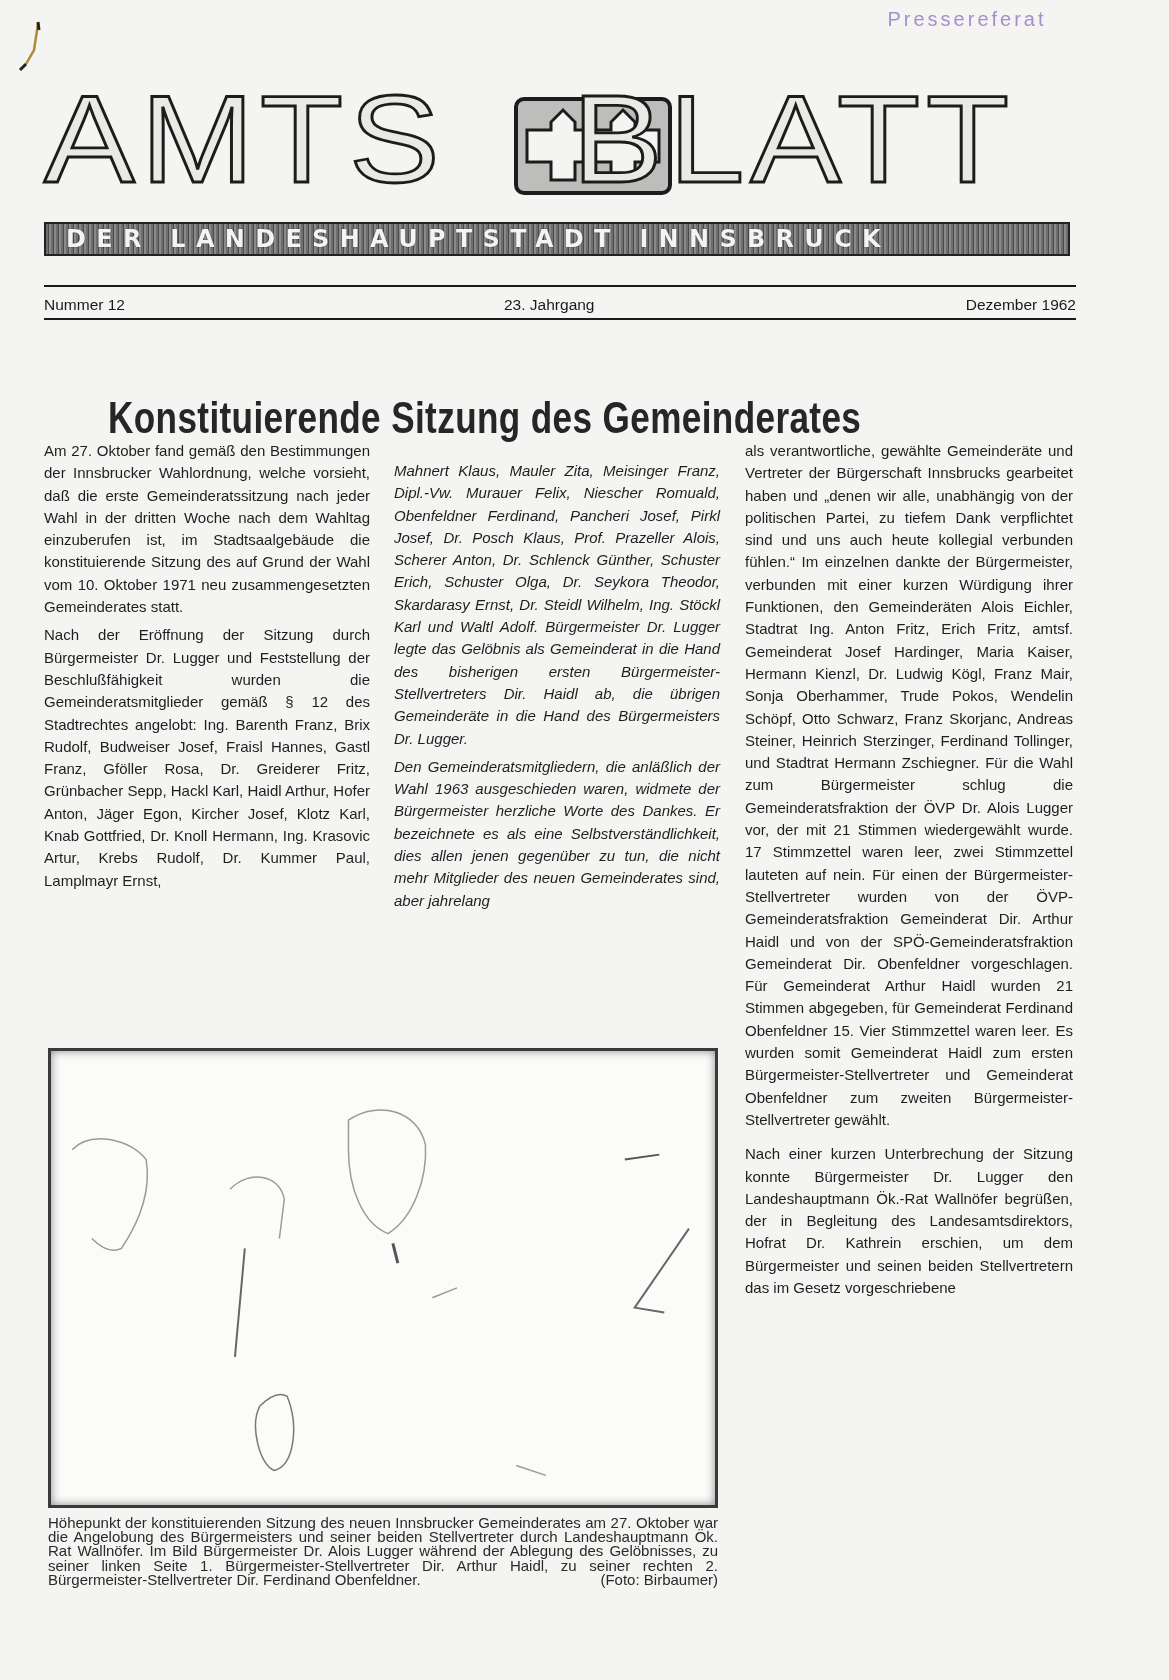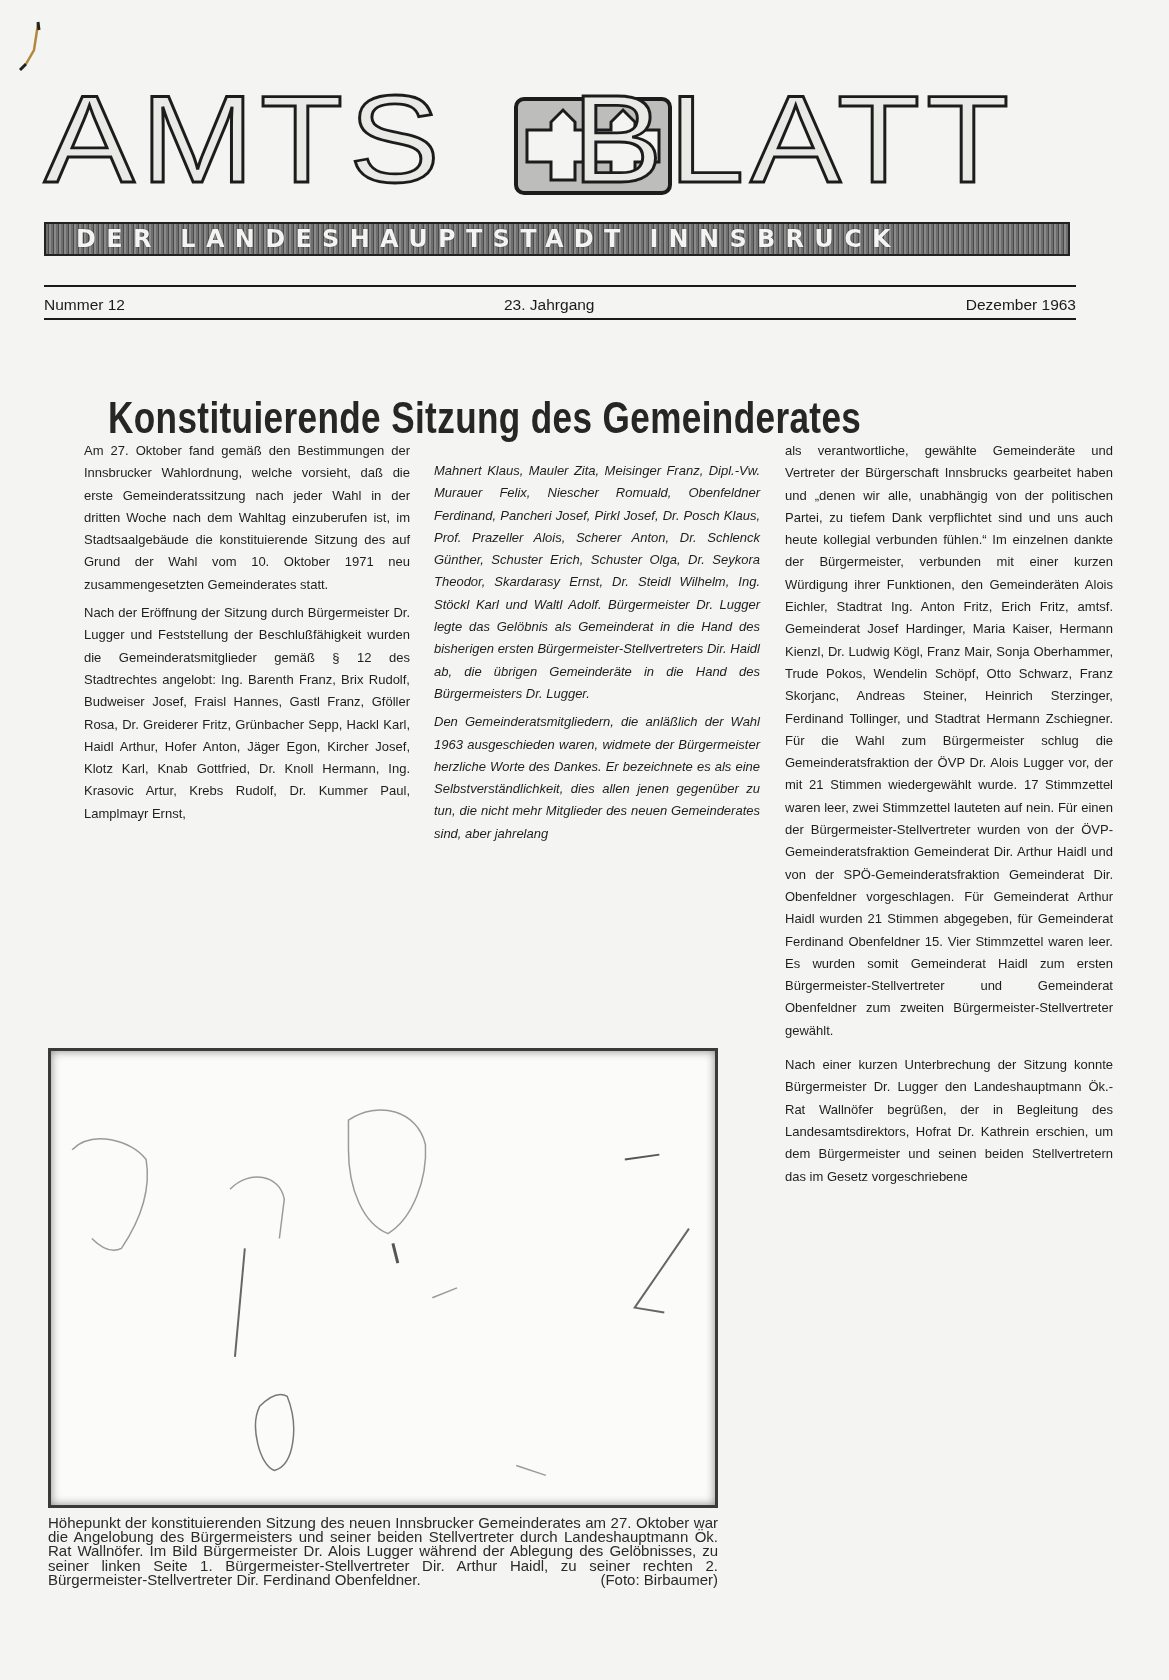--- a/index.html
+++ b/index.html
@@ -18,41 +18,41 @@
     font-size: 136px; line-height: 110px; font-weight: 400; color: #e9e9e6;
     -webkit-text-stroke: 3px #1c1c1c; letter-spacing: 6px; transform: scaleY(0.92); transform-origin: top left;
   }
   .mast-left { left: 0; }
   .mast-right { left: 528px; }
   .emblem { position: absolute; left: 469px; top: 8px; width: 160px; height: 100px; }
 
   .banner {
     position: absolute; left: 44px; top: 222px; width: 1026px; height: 34px;
     background: repeating-linear-gradient(90deg, #6e6e6e 0 2px, #4a4a4a 2px 3px, #8a8a8a 3px 5px);
-    border: 2px solid #222; box-sizing: border-box; display: flex; align-items: center; padding-left: 30px;
+    border: 2px solid #222; box-sizing: border-box; display: flex; align-items: center; padding-left: 20px;
   }
   .banner span {
     font-family: "DejaVu Sans", sans-serif; font-weight: bold; font-size: 24px; color: #f4f4f2;
     letter-spacing: 10.3px; white-space: nowrap; text-shadow: 0 0 1px #000;
   }
 
   .rule-top { position: absolute; left: 44px; top: 285px; width: 1032px; height: 2px; background: #1a1a1a; }
   .issue-row { position: absolute; left: 44px; top: 296px; width: 1032px; height: 20px; font-size: 15.5px; }
   .issue-row .num { position: absolute; left: 0; }
   .issue-row .jg { position: absolute; left: 460px; }
   .issue-row .date { position: absolute; right: 0; }
   .rule-bottom { position: absolute; left: 44px; top: 318px; width: 1032px; height: 2px; background: #1a1a1a; }
 
   .headline {
     position: absolute; left: 108px; top: 362px; width: 920px; text-align: left;
     font-family: "Liberation Sans", sans-serif; font-weight: bold; font-size: 45px; color: #262626;
     transform: scaleX(0.78); transform-origin: left top; white-space: nowrap; letter-spacing: 0.5px;
   }
 
-  .col { position: absolute; font-size: 13px; line-height: 22.3px; text-align: justify; color: #1e1e1e; margin-left: 40px; }
+  .col { position: absolute; font-size: 15px; line-height: 22.3px; text-align: justify; color: #1e1e1e; }
   .col p { margin: 0 0 6px 0; }
   .col1 { left: 44px; top: 440px; width: 326px; }
   .col2 { left: 394px; top: 460px; width: 326px; font-style: italic; }
   .col3 { left: 745px; top: 440px; width: 328px; }
   .col3 p.gap { margin-top: 12px; }
 
   .photo {
     position: absolute; left: 48px; top: 1048px; width: 670px; height: 460px;
     border: 3px solid #3a3a3a; box-sizing: border-box; background: #fbfbfa;
     box-shadow: inset 0 0 10px rgba(0,0,0,0.45);
@@ -64,40 +64,41 @@
 </head>
 <body>
 
 <svg class="pencil-mark" viewBox="0 0 40 60">
   <path d="M26 4 L22 30 L14 44" stroke="#b08a3a" stroke-width="2.5" fill="none"></path>
   <path d="M26 2 L27 10" stroke="#222" stroke-width="3"></path>
   <path d="M14 44 L8 50" stroke="#222" stroke-width="3"></path>
 </svg>
 
 <div class="stamp">
+  <div class="l2">Pressereferat</div>
 </div>
 
 <div class="masthead">
   <div class="mast-word mast-left">AMTS</div>
   <svg class="emblem" viewBox="0 0 160 100">
     <rect x="3" y="3" width="154" height="94" rx="8" fill="#bdbdbb" stroke="#1c1c1c" stroke-width="4"></rect>
     <path d="M14 34 H38 V26 L50 14 L62 26 V34 H98 V26 L110 14 L122 26 V34 H146 V66 H122 V84 H98 V66 H62 V84 H38 V66 H14 Z" fill="#f4f4f2" stroke="#1c1c1c" stroke-width="3"></path>
   </svg>
   <div class="mast-word mast-right">BLATT</div>
 </div>
 
 <div class="banner">
   <span>DER LANDESHAUPTSTADT INNSBRUCK</span>
 </div>
 
 <div class="rule-top"></div>
 <div class="issue-row">
   <span class="num">Nummer 12</span>
   <span class="jg">23. Jahrgang</span>
-  <span class="date">Dezember 1963</span>
+  <span class="date">Dezember 1962</span>
 </div>
 <div class="rule-bottom"></div>
 
 <h1 class="headline">Konstituierende Sitzung des Gemeinderates</h1>
 
 <div class="col col1">
   <p>Am 27. Oktober fand gemäß den Bestimmungen der Innsbrucker Wahlordnung, welche vorsieht, daß die erste Gemeinderatssitzung nach jeder Wahl in der dritten Woche nach dem Wahltag einzuberufen ist, im Stadtsaalgebäude die konstituierende Sitzung des auf Grund der Wahl vom 10. Oktober 1971 neu zusammengesetzten Gemeinderates statt.</p>
   <p>Nach der Eröffnung der Sitzung durch Bürgermeister Dr. Lugger und Feststellung der Beschlußfähigkeit wurden die Gemeinderatsmitglieder gemäß § 12 des Stadtrechtes angelobt: Ing. Barenth Franz, Brix Rudolf, Budweiser Josef, Fraisl Hannes, Gastl Franz, Gföller Rosa, Dr. Greiderer Fritz, Grünbacher Sepp, Hackl Karl, Haidl Arthur, Hofer Anton, Jäger Egon, Kircher Josef, Klotz Karl, Knab Gottfried, Dr. Knoll Hermann, Ing. Krasovic Artur, Krebs Rudolf, Dr. Kummer Paul, Lamplmayr Ernst,</p>
 </div>
 

